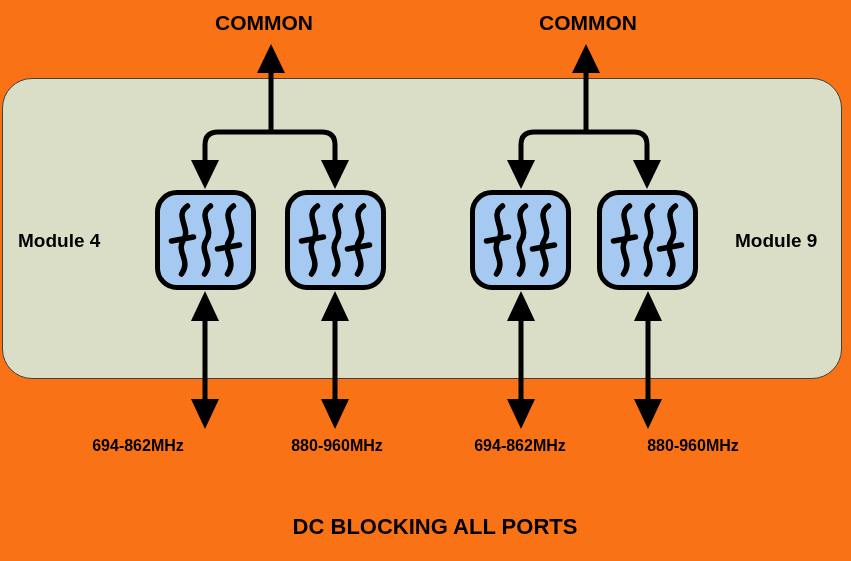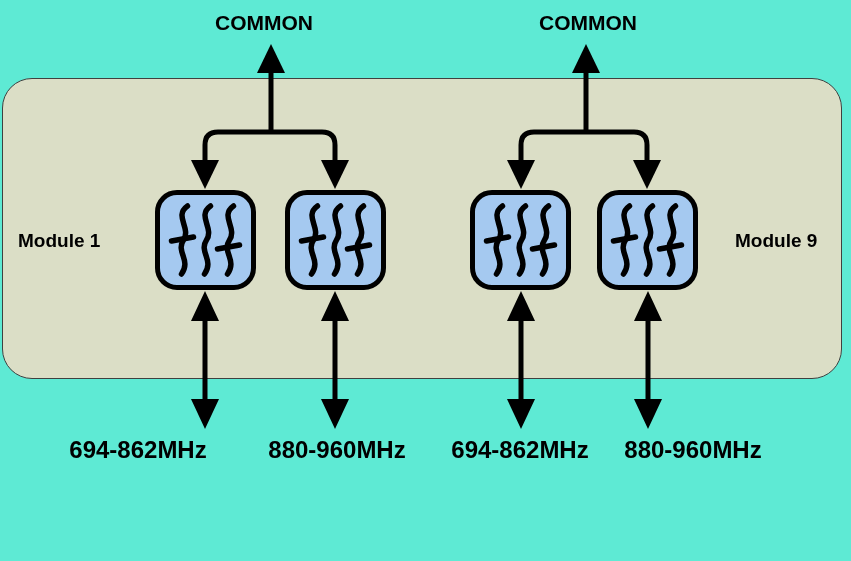--- a/index.html
+++ b/index.html
@@ -1,20 +1,20 @@
 <!DOCTYPE html>
 <html><head>
 <meta charset="utf-8">
 <style>
   html, body { margin: 0; padding: 0; background: #ffffff; }
   .canvas {
     position: relative;
     width: 851px;
     height: 561px;
-    background: #5eead4;
+    background: #f97316;
     font-family: "Liberation Sans", sans-serif;
     overflow: hidden;
   }
   .enclosure {
     position: absolute;
     left: 2px;
     top: 78px;
     width: 840px;
     height: 301px;
     background: #dbdec6;
@@ -25,21 +25,21 @@
   .lbl {
     position: absolute;
     font-weight: bold;
     color: #000000;
     white-space: nowrap;
     line-height: 1;
   }
   .lbl.centered { transform: translateX(-50%); }
   .common-label { font-size: 21px; top: 12px; }
   .module-label { font-size: 19px; top: 231px; }
-  .port-label   { font-size: 24px; top: 438px; }
+  .port-label   { font-size: 16px; top: 438px; }
   .footer-label { font-size: 22px; top: 516px; }
   .filter-block {
     position: absolute;
     top: 190px;
     width: 101px;
     height: 100px;
     background: #a5c9f0;
     border: 5px solid #000000;
     border-radius: 22px;
     box-sizing: border-box;
@@ -70,21 +70,21 @@
         <path d="M 57,54 L 79,50"></path>
       </g>
     </symbol>
   </svg>
 
   <div class="enclosure"></div>
 
   <div class="lbl centered common-label" style="left:264px">COMMON</div>
   <div class="lbl centered common-label" style="left:588px">COMMON</div>
 
-  <div class="lbl module-label" style="left:18px">Module 1</div>
+  <div class="lbl module-label" style="left:18px">Module 4</div>
   <div class="lbl module-label" style="left:735px">Module 9</div>
 
   <div class="filter-block" style="left:155px">
     <svg viewBox="0 0 90 90">
         <use href="#filter-waves"></use>
       </svg>
   </div>
   <div class="filter-block" style="left:285px">
     <svg viewBox="0 0 90 90">
         <use href="#filter-waves"></use>
@@ -145,14 +145,15 @@
       <polygon points="648,291 634,321 662,321"></polygon>
       <polygon points="648,429 634,399 662,399"></polygon>
     </g>
   </svg>
 
   <div class="lbl centered port-label" style="left:138px">694-862MHz</div>
   <div class="lbl centered port-label" style="left:337px">880-960MHz</div>
   <div class="lbl centered port-label" style="left:520px">694-862MHz</div>
   <div class="lbl centered port-label" style="left:693px">880-960MHz</div>
 
+  <div class="lbl centered footer-label" style="left:435px">DC BLOCKING ALL PORTS</div>
 
 </div>
 
 </body></html>

